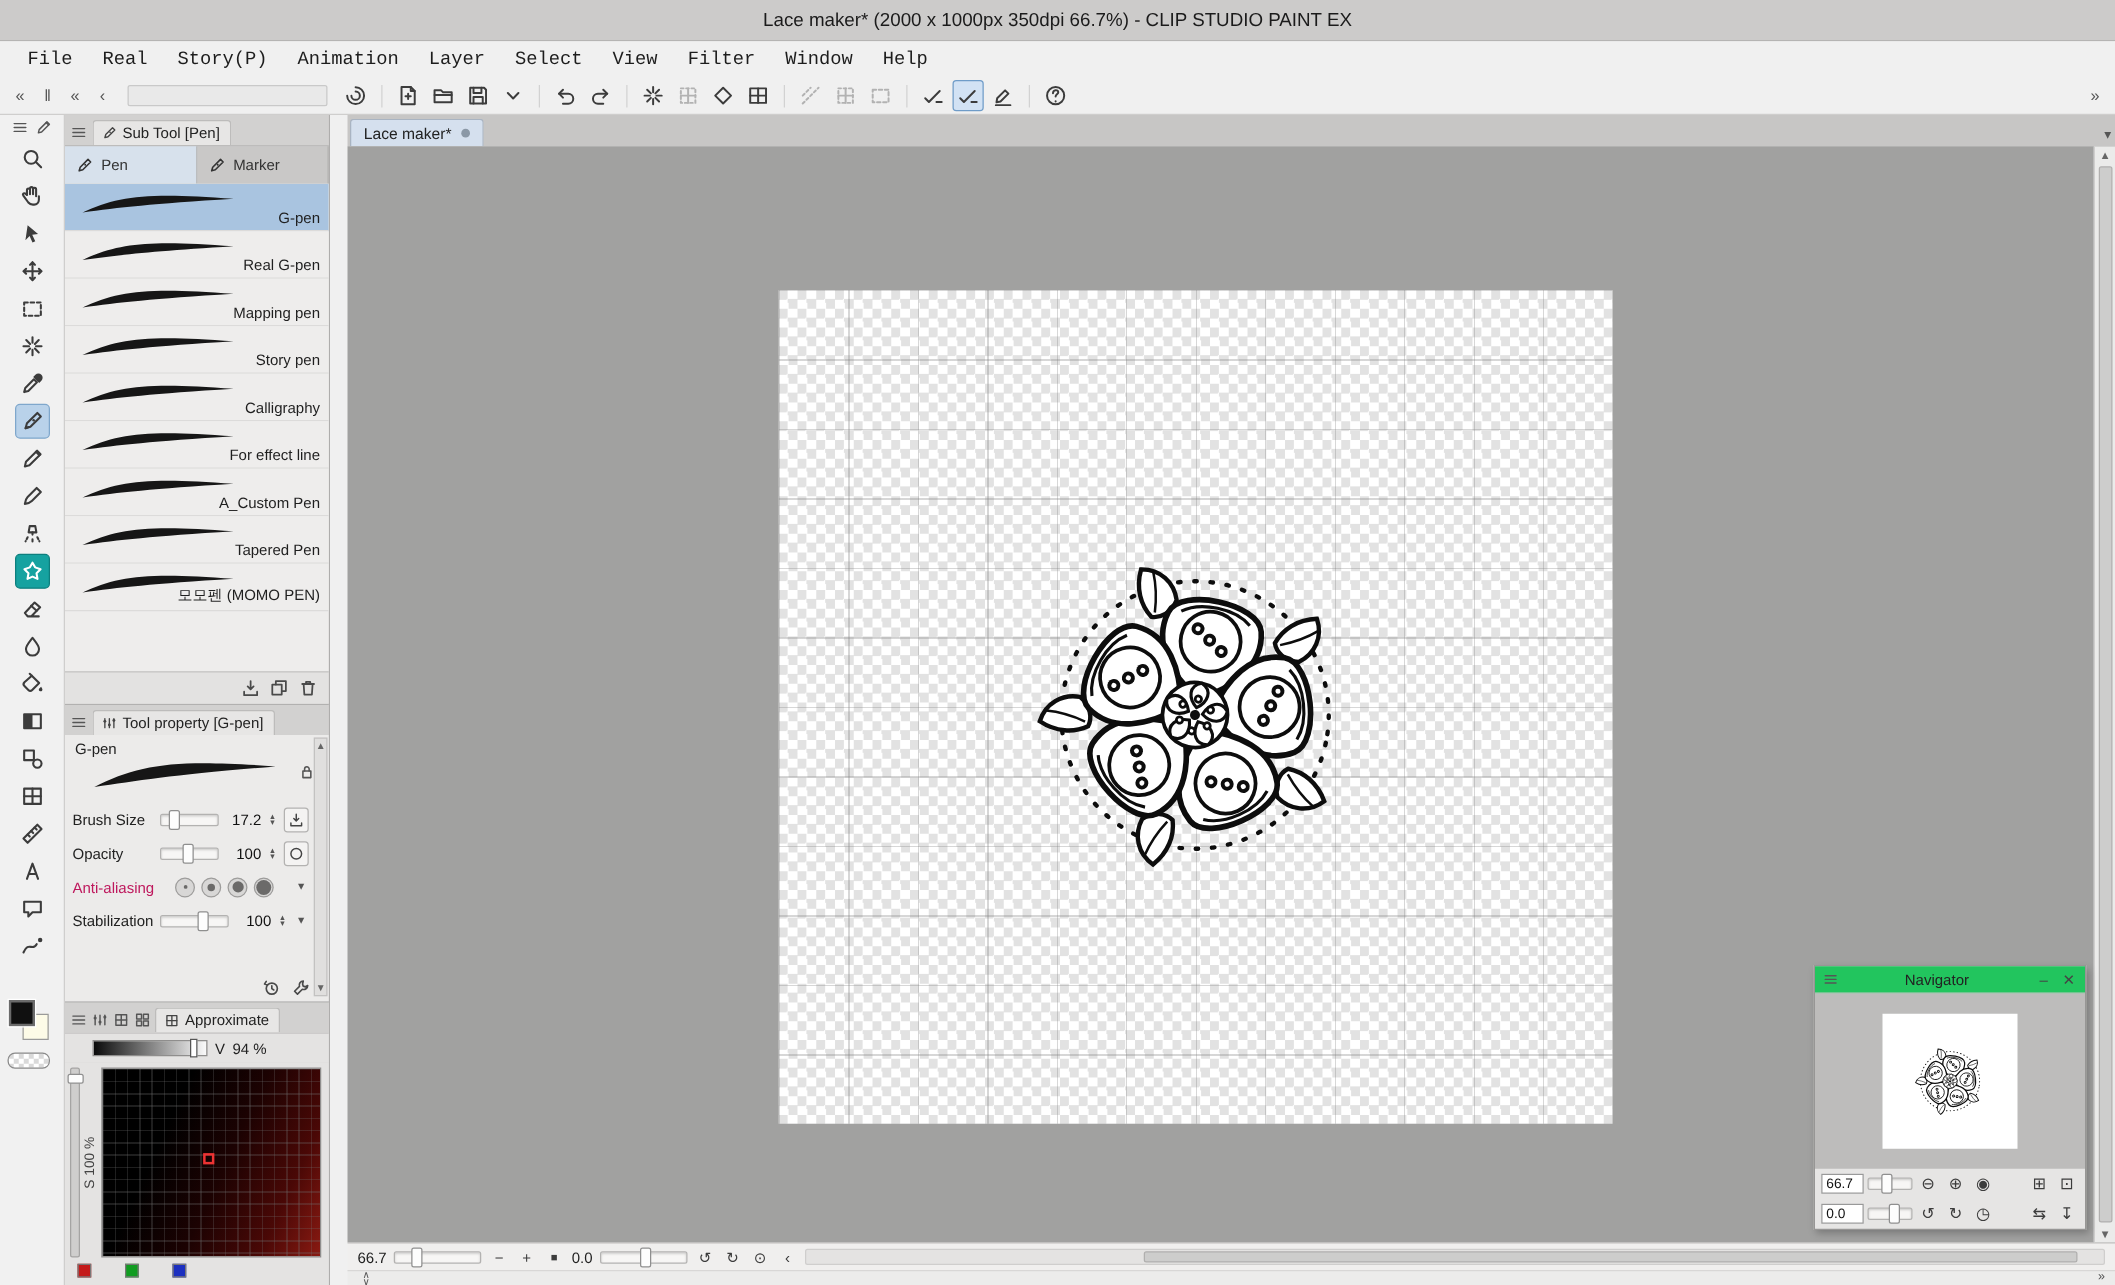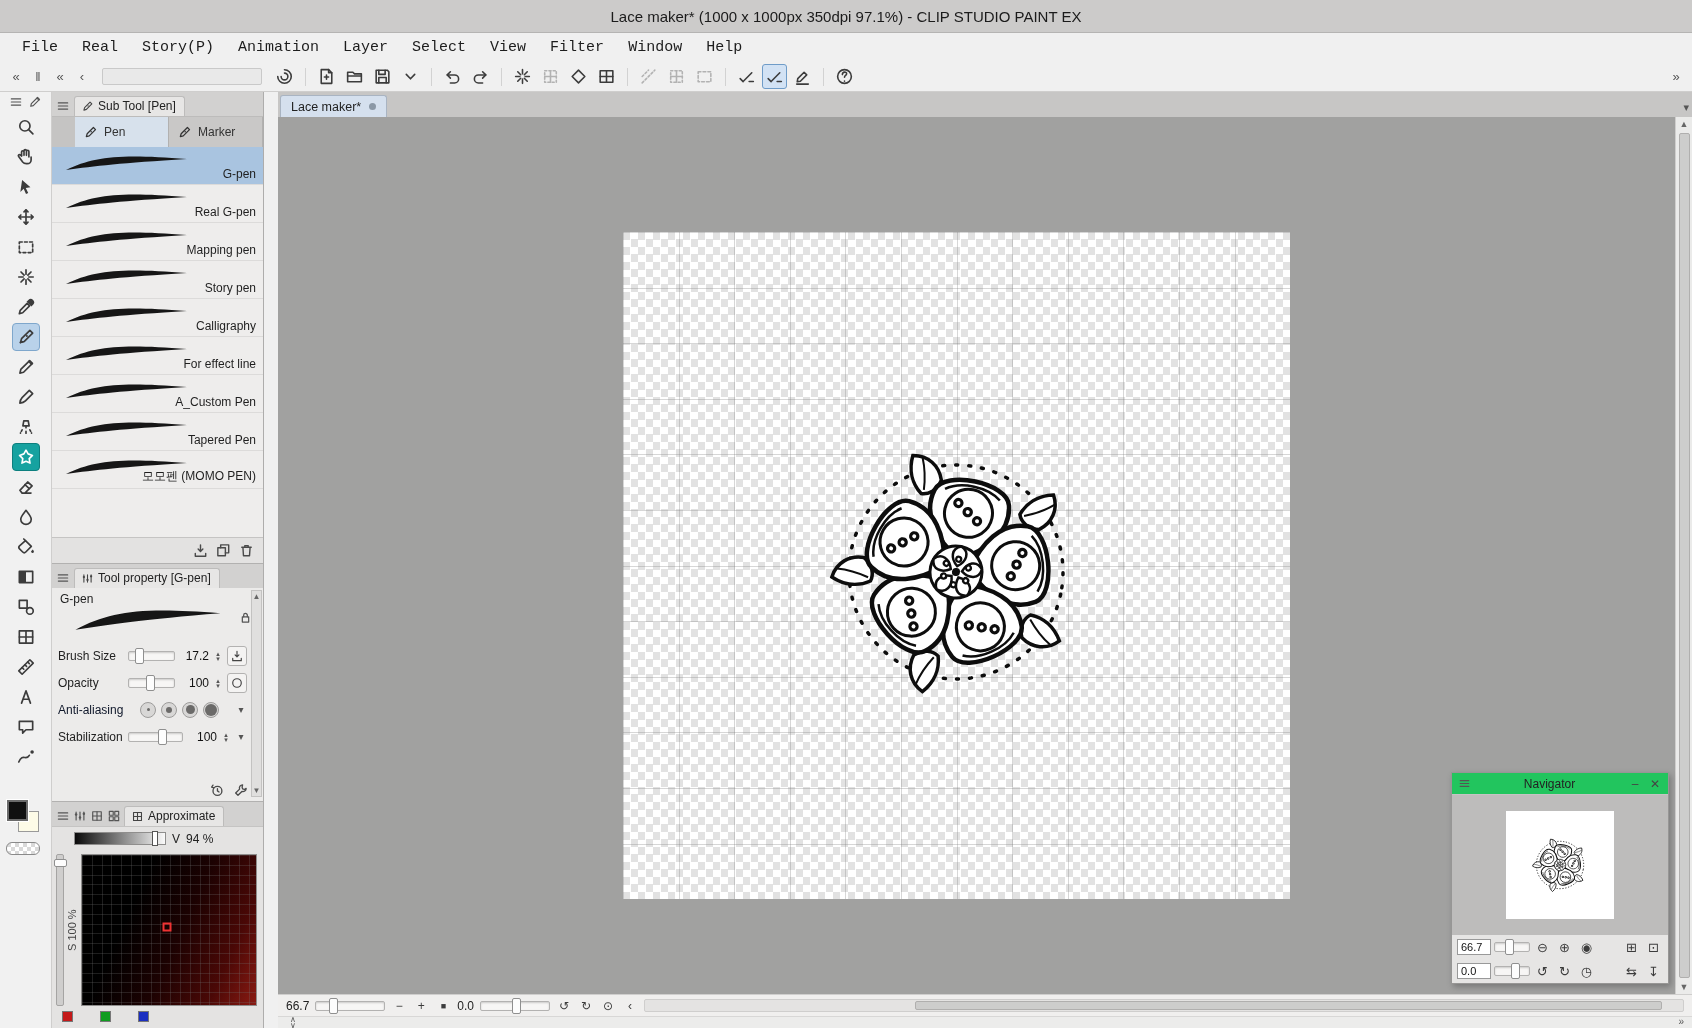--- a/index.html
+++ b/index.html
@@ -41,42 +41,42 @@
   
   .panels { width: 212px; background: #d2d1d0; border-right: 1px solid #aeadac; display: flex; flex-direction: column; font-size: 12px; }
   .panel-head { height: 24px; display: flex; align-items: flex-end; gap: 4px; padding: 0 4px; background: #d2d1d0; }
   .panel-head .mini-ic { width: 14px; height: 18px; color: #555; padding-bottom: 2px; }
   .panel-tab { display: flex; align-items: center; gap: 4px; background: #e7e6e5; border: 1px solid #bdbcbb; border-bottom: none;
     border-radius: 3px 3px 0 0; padding: 2px 8px 3px 6px; font-size: 12px; color: #222; }
   .panel-tab .mini-ic { width: 13px; height: 13px; color: #444; padding: 0; }
 
   
   .subtool { height: 472px; display: flex; flex-direction: column; border-bottom: 1px solid #b2b1b0; }
-  .st-tabs { height: 31px; display: flex; background: #c5c4c3; border-top: 1px solid #bdbcbb; padding-left: 23px; }
+  .st-tabs { height: 31px; display: flex; background: #c5c4c3; border-top: 1px solid #bdbcbb; }
   .st-tab { flex: 1; display: flex; align-items: center; gap: 6px; padding: 0 8px; border-right: 1px solid #b2b1b0; background: #c9c8c7; color: #333; }
   .st-tab.selected { background: #d7e1ec; }
   .st-tab .mini-ic { width: 15px; height: 15px; }
   .st-list { flex: 1; background: #eeedec; overflow: hidden; }
   .st-row { position: relative; height: 38px; border-bottom: 1px solid #dcdbda; background: #eeedec; }
   .st-row.selected { background: #a9c4e0; }
   .stroke-thumb { position: absolute; left: 8px; top: 4px; width: 132px; height: 26px; }
   .st-label { position: absolute; right: 7px; bottom: 3px; font-size: 12px; color: #1f1f1f; }
   .st-footer { height: 26px; background: #e3e2e1; border-top: 1px solid #c5c4c3; display: flex; align-items: center; justify-content: flex-end; gap: 6px; padding: 0 8px; }
   .st-footer .mini-ic { width: 17px; height: 17px; color: #4a4a4a; }
 
   
   .toolprop { height: 238px; display: flex; flex-direction: column; border-bottom: 1px solid #b2b1b0; position: relative; }
   .tp-body { flex: 1; background: #ecebea; padding: 2px 14px 2px 4px; position: relative; }
   .tp-name { position: relative; height: 52px; }
   .tp-name-label { position: absolute; left: 4px; top: 2px; font-size: 12px; color: #222; }
   .tp-name-stroke { position: absolute; left: 2px; top: 12px; width: 180px; height: 38px; }
   .tp-lock { position: absolute; right: -4px; top: 20px; width: 15px; height: 15px; color: #555; }
   .tp-row { display: flex; align-items: center; height: 27px; gap: 4px; padding: 0 2px; }
   .tp-label { width: 66px; font-size: 12px; color: #222; white-space: nowrap; overflow: hidden; }
-  .tp-label.dim { color: #0f172a; }
+  .tp-label.dim { color: #be185d; }
   .groove { position: relative; height: 10px; background: #f7f6f5; border: 1px solid #b3b2b1; border-radius: 2px; box-shadow: inset 0 1px 2px rgba(0,0,0,.18); }
   .groove .handle { position: absolute; top: -4px; width: 9px; height: 16px; background: #fdfdfd; border: 1px solid #8f8f8f; border-radius: 2px; }
   .tp-slider { flex: 1; }
   .tp-value { width: 30px; text-align: right; font-size: 12px; color: #111; }
   .spinner { display: flex; flex-direction: column; align-items: center; width: 10px; line-height: 5px; font-size: 7px; color: #555; }
   .tp-extra { width: 20px; height: 20px; padding: 2px; background: #f4f3f2; border: 1px solid #b3b2b1; border-radius: 3px; color: #444; }
   .chev { color: #555; font-size: 10px; width: 12px; text-align: center; }
   .aa-group { display: flex; align-items: center; gap: 5px; flex: 1; justify-content: center; }
   .aa-circle { width: 16px; height: 16px; border-radius: 50%; background: #d8d7d6; border: 1px solid #9d9c9b; display: flex; align-items: center; justify-content: center; }
   .aa-dot { border-radius: 50%; background: #6b6a69; }
@@ -204,21 +204,21 @@
         <use href="#fl-bead" transform="rotate(300) translate(0,-13) scale(.7)"></use>
         <circle r="4" fill="#0d0d0d"></circle>
       </g>
     </symbol>
   </defs>
 </svg>
 
 <div id="app">
 
   <div class="titlebar">
-    <span>Lace maker* (1000 x 1000px 350dpi 97.1%)  - CLIP STUDIO PAINT EX</span>
+    <span>Lace maker* (2000 x 1000px 350dpi 66.7%)  - CLIP STUDIO PAINT EX</span>
   </div>
 
   <div class="menubar">
       <div class="menu-item">File</div>
       <div class="menu-item">Real</div>
       <div class="menu-item">Story(P)</div>
       <div class="menu-item">Animation</div>
       <div class="menu-item">Layer</div>
       <div class="menu-item">Select</div>
       <div class="menu-item">View</div>

